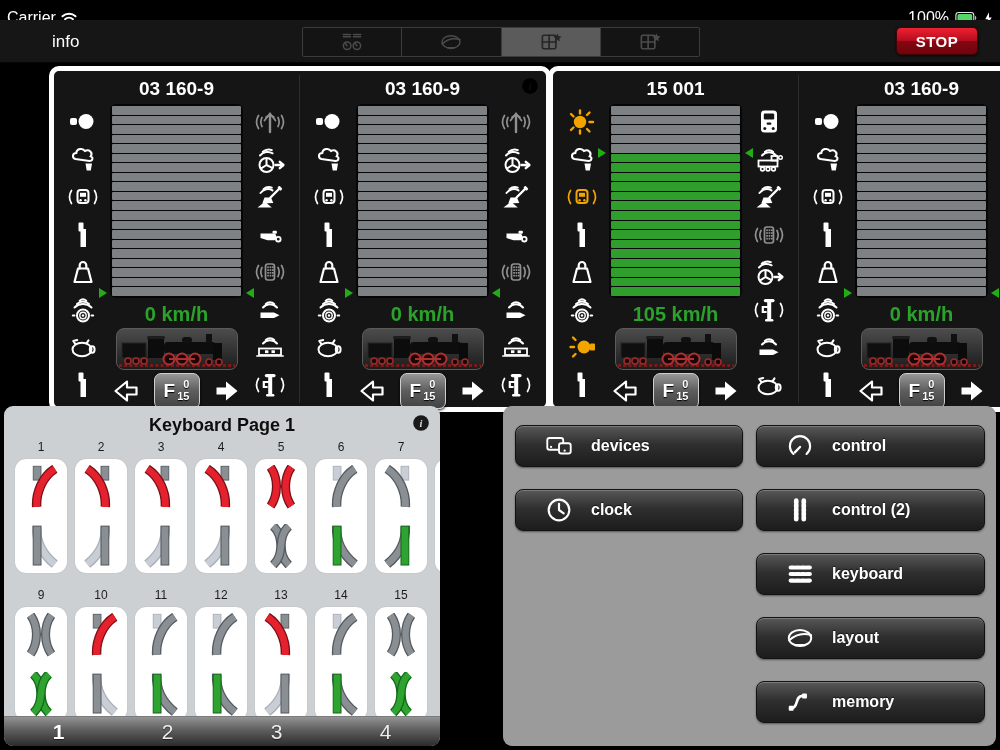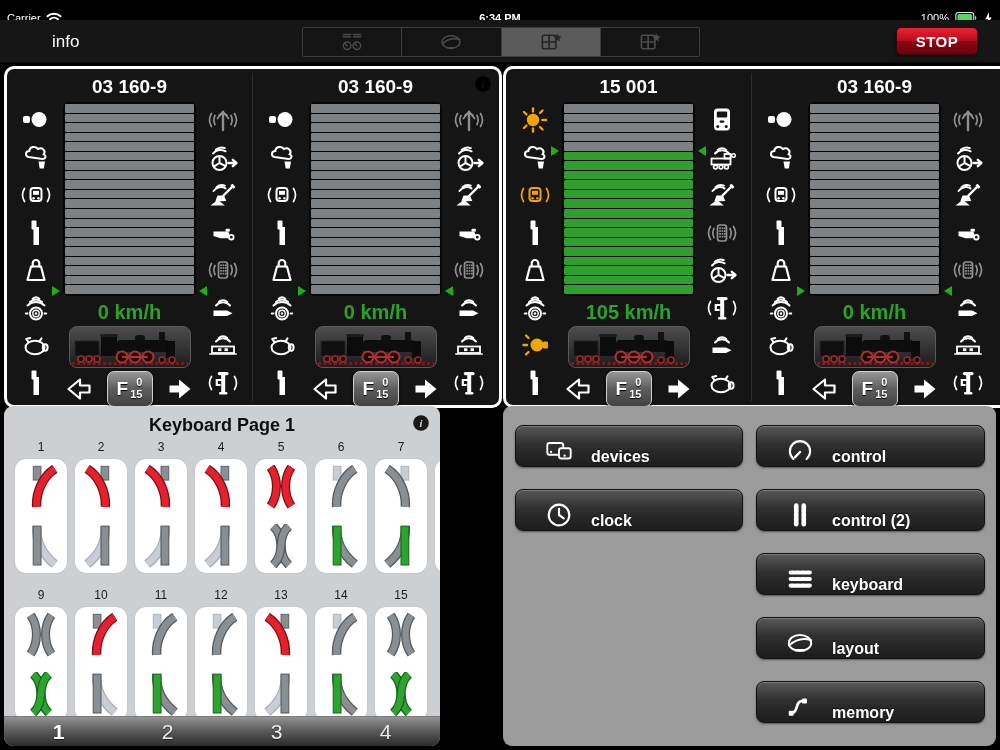--- a/index.html
+++ b/index.html
@@ -1,40 +1,40 @@
 <!DOCTYPE html>
 <html><head>
 <meta charset="utf-8">
 <style>
   html,body{margin:0;padding:0;background:#000;}
   .app{position:relative;width:1000px;height:750px;background:#000;overflow:hidden;
        font-family:"Liberation Sans",sans-serif;color:#fff;}
   
   .status-bar{position:absolute;top:0;left:0;right:0;height:20px;background:#000;
-    display:flex;align-items:center;justify-content:space-between;padding:8px 7px;font-size:11px;}
+    display:flex;align-items:center;justify-content:space-between;padding:8px 7px;font-size:16px;}
   .sb-group{display:flex;align-items:center;gap:4px;}
   .sb-time{position:absolute;left:0;right:0;text-align:center;font-weight:bold;pointer-events:none;}
   .sb-ic svg{display:block;}
   
   .toolbar{position:absolute;top:20px;left:0;right:0;height:42px;background:#161616;border-bottom:1px solid #060606;}
   .info-label{position:absolute;left:46px;top:11px;font-size:17px;color:#fdfdfd;background:none;border:none;font-family:inherit;text-align:right;}
   .segments{position:absolute;left:302px;top:7px;width:396px;height:28px;display:flex;
     border:1px solid #3c3c3c;border-radius:2px;background:#141414;overflow:hidden;}
   .segment{flex:1;display:flex;align-items:center;justify-content:center;border-right:1px solid #3c3c3c;
     color:#4b4b4b;background:none;padding:0;border-top:none;border-bottom:none;border-left:none;}
   .segment:last-child{border-right:none;}
   .segment.sel{background:#5b5b5b;color:#262626;}
   .segment svg{width:30px;height:24px;}
   .stop-btn{position:absolute;right:22px;top:7px;width:82px;height:28px;border-radius:5px;
     background:linear-gradient(#ef2132 0%,#b50d1d 48%,#860711 52%,#6e040c 100%);
     border:1px solid #3f0307;color:#fff;font-weight:bold;font-size:15px;letter-spacing:.5px;
     font-family:inherit;box-shadow:0 1px 3px rgba(0,0,0,.7);}
   
   .loco-panel{position:absolute;top:66px;width:492px;height:336px;background:#151515;
-    border:3px solid #ffffff;border-radius:10px;}
+    border:5px solid #ffffff;border-radius:10px;margin-left:45px;}
   #panelA{left:4px;} #panelB{left:503px;padding-left:28px;}
   .divider{position:absolute;left:245px;top:4px;bottom:4px;width:1px;background:#2d2d2d;}
   .panel-info{position:absolute;top:5px;right:6px;width:20px;height:20px;background:none;border:none;padding:0;}
   .panel-info svg,.kb-info svg{width:20px;height:20px;display:block;}
   .loco-col{position:absolute;top:0;bottom:0;width:245px;}
   .loco-col.c0{left:0;} .loco-col.c1{left:246px;}
   .loco-title{position:absolute;top:7px;left:0;right:0;text-align:center;color:#fff;
     font-size:19px;font-weight:bold;}
   .rail{position:absolute;top:34px;bottom:5px;width:46px;display:flex;flex-direction:column;
     justify-content:space-between;align-items:center;}
@@ -81,21 +81,21 @@
   .kb-pages{position:absolute;left:0;right:0;bottom:0;height:29px;display:flex;
     background:linear-gradient(#939393 0%,#5e5e5e 45%,#2b2b2b 100%);border-top:1px solid #7b7b7b;}
   .kb-page{flex:1;display:flex;align-items:center;justify-content:center;color:#ececec;
     font-size:21px;background:none;border:none;font-family:inherit;text-shadow:0 1px 1px rgba(0,0,0,.5);}
   .kb-page.sel{color:#fff;font-weight:bold;}
   
   .menu-panel{position:absolute;left:503px;top:406px;width:493px;height:340px;background:#9b9b9b;border-radius:9px;}
   .menu-col{position:absolute;top:19px;display:flex;flex-direction:column;gap:22px;}
   #menu-left{left:12px;width:228px;}
   #menu-right{right:11px;width:229px;}
-  .menu-btn{height:42px;border-radius:8px;display:flex;align-items:flex-end;gap:17px;padding:0 0 0 28px;
+  .menu-btn{height:42px;border-radius:8px;display:flex;align-items:center;gap:17px;padding:0 0 0 28px;
     background:linear-gradient(#585858 0%,#2f2f2f 46%,#1c1c1c 100%);
     border:1px solid #121212;color:#fff;font-size:16px;font-weight:bold;font-family:inherit;
     box-shadow:inset 0 1px 0 rgba(255,255,255,.22),0 1px 2px rgba(0,0,0,.45);}
   .menu-btn svg{width:30px;height:30px;display:block;}
   .menu-btn .lbl{text-shadow:0 -1px 1px rgba(0,0,0,.6);}
 </style>
 </head>
 <body>
 
 <div class="app">
@@ -104,21 +104,20 @@
     <div class="sb-group">
       <span>Carrier</span>
       <span class="sb-ic" id="wifi-slot">
           <svg width="18" height="14" viewBox="6 8 20 16">
             <path d="M8.5 14c4.2-3.8 10.8-3.8 15 0" stroke="currentColor" fill="none" stroke-linecap="round" stroke-width="2.2"></path>
             <path d="M11.5 17.5c2.6-2.3 6.4-2.3 9 0" stroke="currentColor" fill="none" stroke-linecap="round" stroke-width="2.2"></path>
             <circle cx="16" cy="20.8" r="1.7" fill="currentColor"></circle>
           </svg>
         </span>
     </div>
-    <div class="sb-time">6:34 PM</div>
     <div class="sb-group">
       <span>100%</span>
       <span class="sb-ic" id="battery-slot">
           <svg width="26" height="14" viewBox="1 7 28 18">
             <rect x="2" y="9" width="23" height="14" rx="3.5" stroke="#e8e8e8" stroke-width="1.4" fill="none"></rect>
             <rect x="4" y="11" width="19" height="10" rx="2" fill="#53d769"></rect>
             <path d="M26.8 13.2v5.6c1.8-.6 1.8-5 0-5.6z" fill="#e8e8e8"></path>
           </svg>
         </span>
       <span class="sb-ic" id="bolt-slot">

